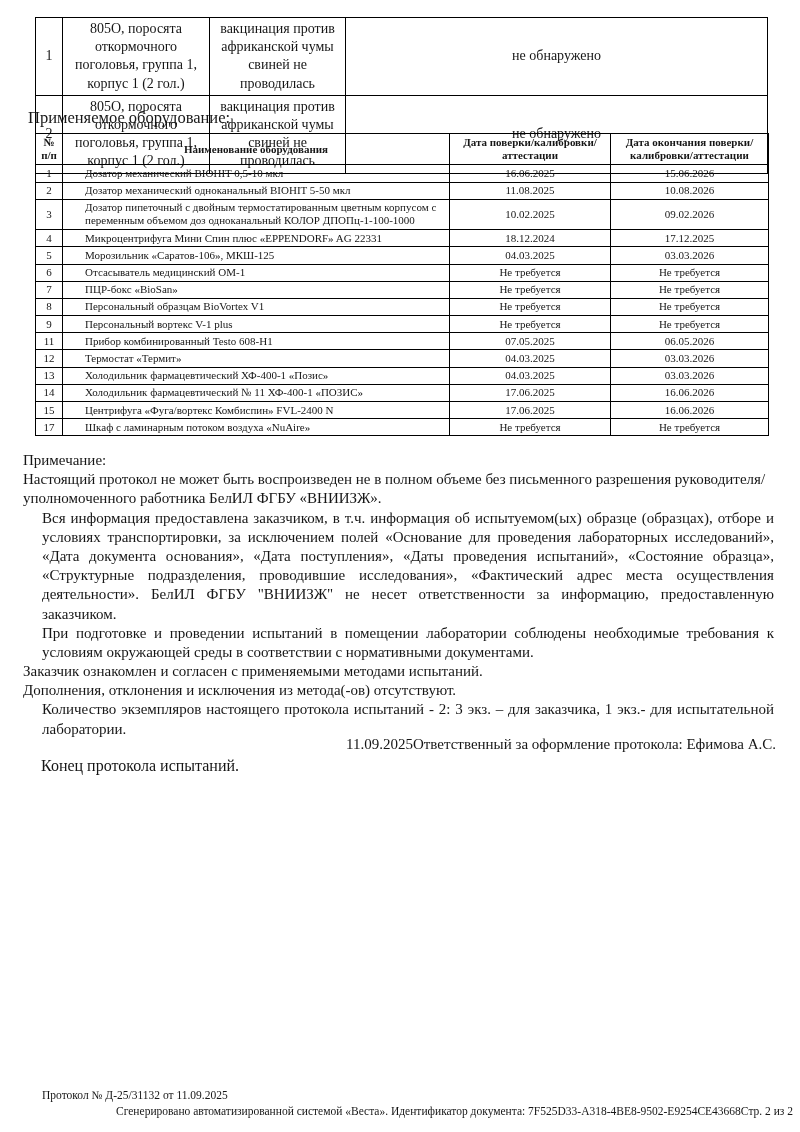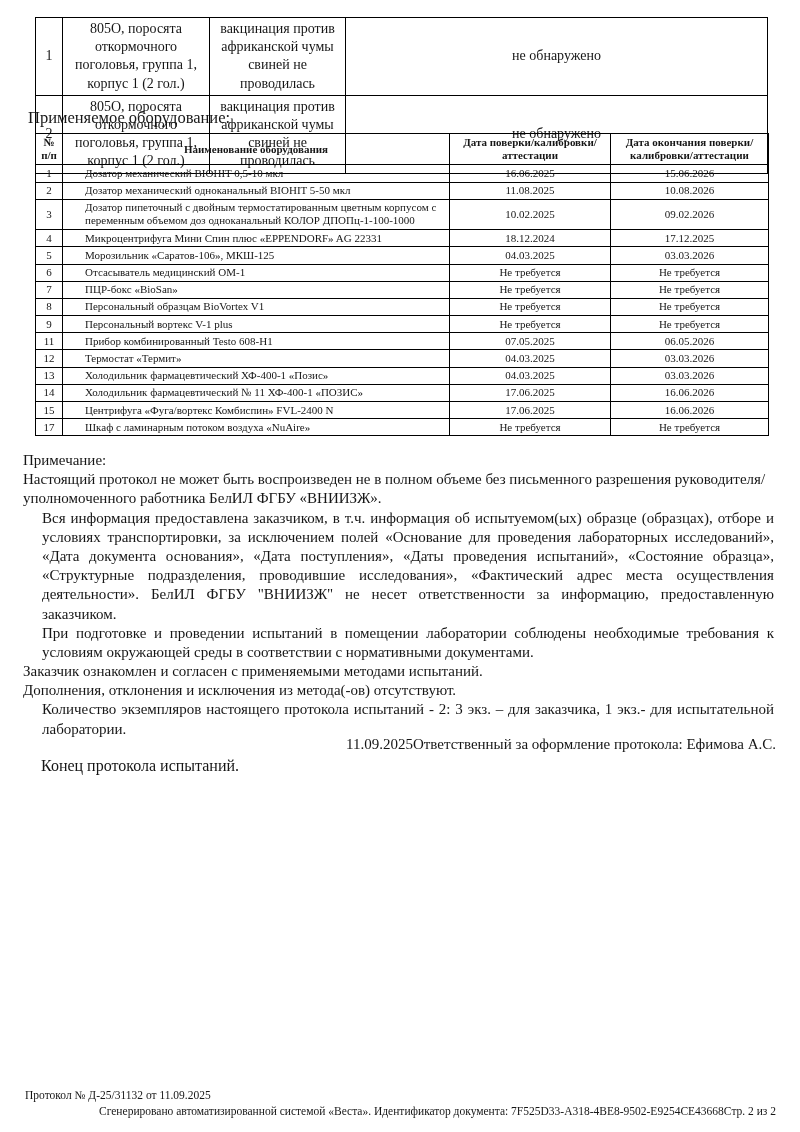--- a/index.html
+++ b/index.html
@@ -55,21 +55,21 @@
     display:flex;justify-content:flex-end;
     font-size:15px;
   }
   .end-line{
     position:absolute;left:25px;top:757px;
     font-size:16px;
     margin-left:16px;
   }
   
   .footer{
-    position:absolute;left:25px;bottom:12px;width:751px;
+    position:absolute;left:42px;bottom:12px;width:751px;
     font-size:11.5px;line-height:1.45;
   }
   .footer-row{display:flex;justify-content:flex-end;}
 </style>
 </head>
 <body>
 
 <div class="page">
 
   <table class="samples">

